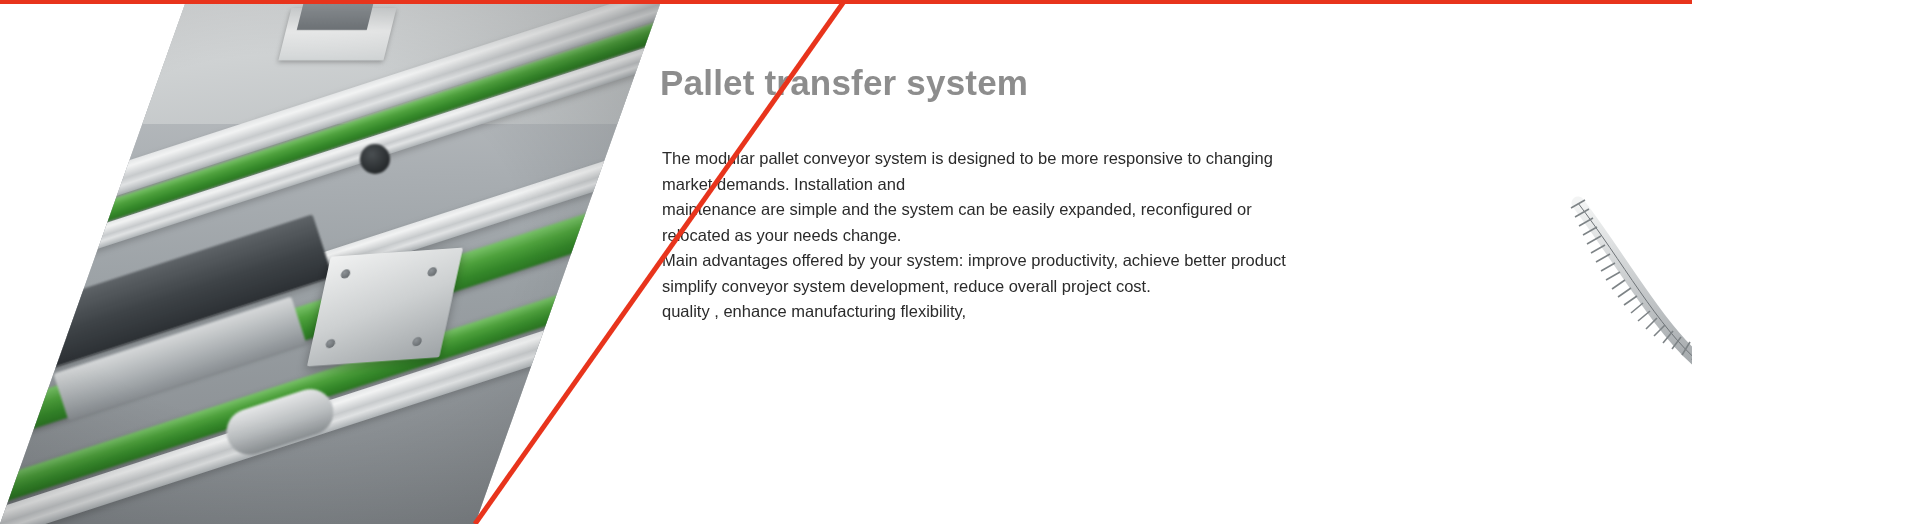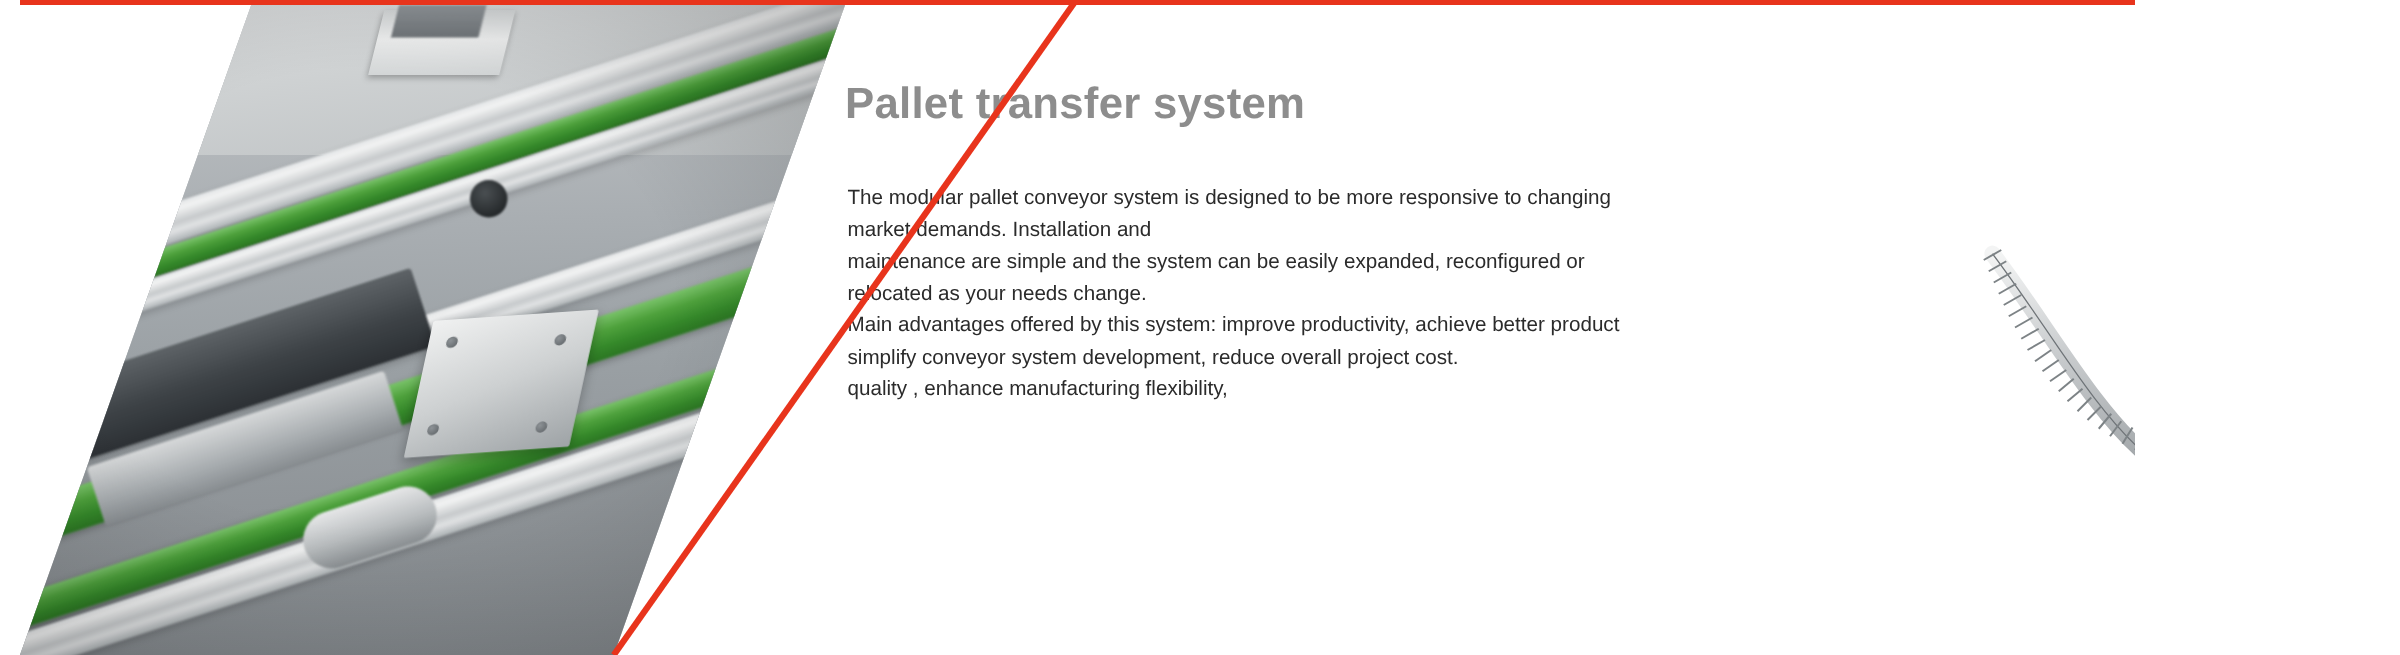--- a/index.html
+++ b/index.html
@@ -9,21 +9,20 @@
   }
   body {
     font-family: "Liberation Sans", sans-serif;
   }
   #page {
     position: relative;
     width: 1692px;
     height: 524px;
     background: #ffffff;
     overflow: hidden;
-    margin-left: 16px;
   }
 
   
   #top-rule {
     position: absolute;
     left: 0;
     top: 0;
     width: 1920px;
     height: 4px;
     background: #e8341c;
@@ -223,21 +222,21 @@
 
   <div id="content">
 
     <h1 id="page-title">Pallet transfer system</h1>
 
     <div id="body-copy">
       <div class="line">The modular pallet conveyor system is designed to be more responsive to changing</div>
       <div class="line">market demands. Installation and</div>
       <div class="line">maintenance are simple and the system can be easily expanded, reconfigured or</div>
       <div class="line">relocated as your needs change.</div>
-      <div class="line">Main advantages offered by this system: improve productivity, achieve better product</div>
+      <div class="line">Main advantages offered by your system: improve productivity, achieve better product</div>
       <div class="line">simplify conveyor system development, reduce overall project cost.</div>
       <div class="line">quality , enhance manufacturing flexibility,</div>
     </div>
   </div>
 
   <svg id="belt-figure" viewBox="0 0 320 210">
     <defs>
       <linearGradient id="metalg" x1="0" y1="0" x2="0" y2="1">
         <stop offset="0%" stop-color="#f3f4f4"></stop>
         <stop offset="45%" stop-color="#c8cbcd"></stop>

